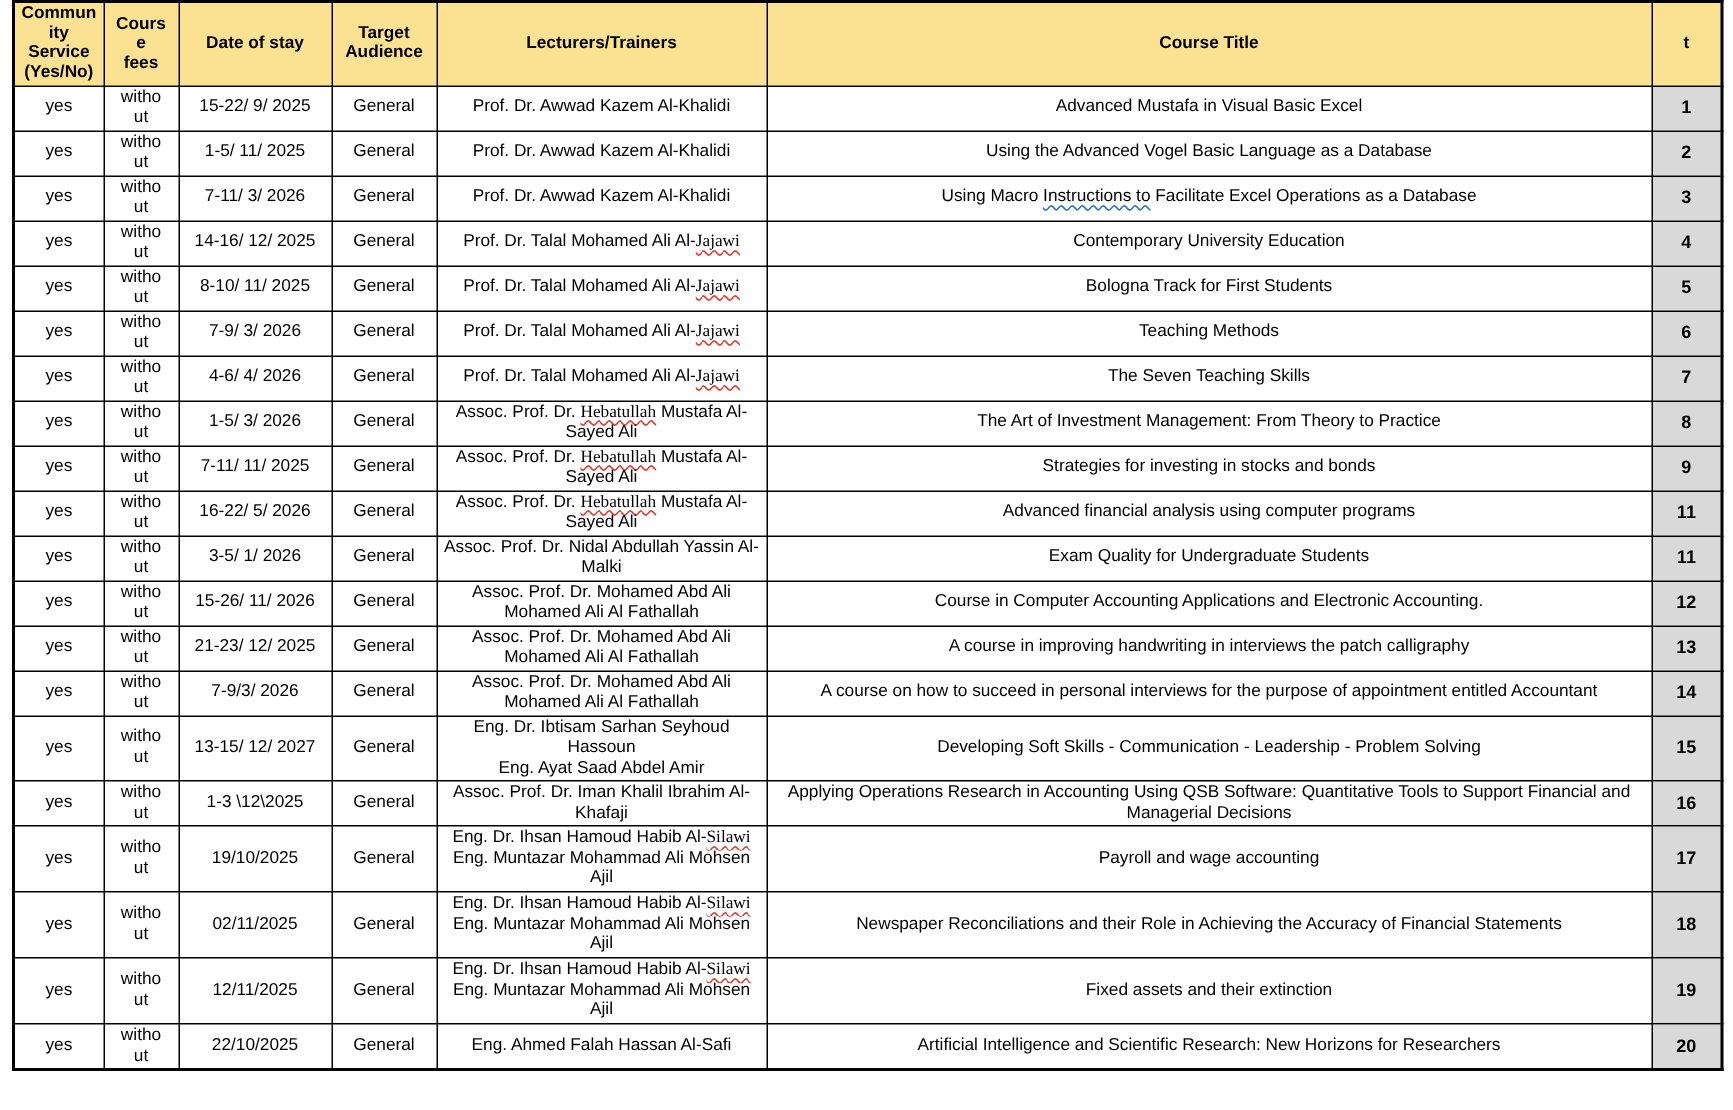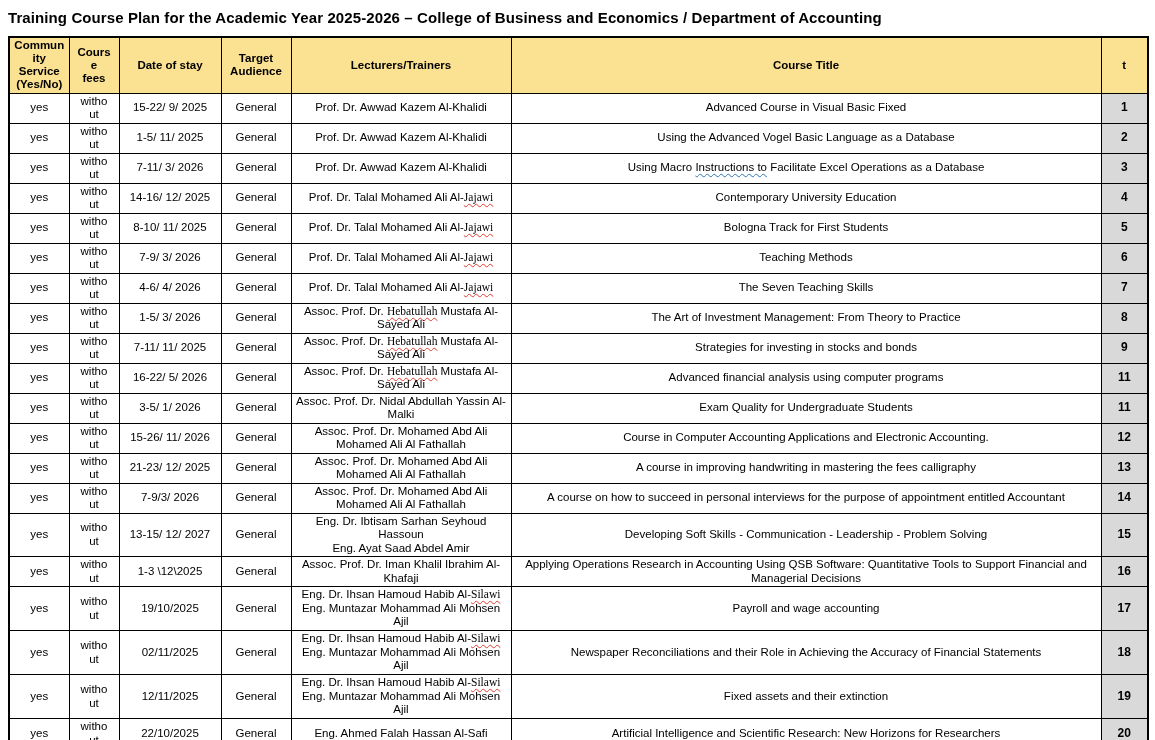--- a/index.html
+++ b/index.html
@@ -75,21 +75,20 @@
     text-decoration-color: #2E74B5;
     text-decoration-thickness: 1px;
     text-underline-offset: 2px;
   }
 </style>
 </head>
 <body>
 
 <div class="page">
 
-  <div class="doc-title">Training Course Plan for the Academic Year 2025-2026 – College of Business and Economics / Department of Accounting</div>
 
   <table class="plan">
     <colgroup>
       <col class="c1">
         <col class="c2">
         <col class="c3">
         <col class="c4">
       <col class="c5">
         <col class="c6">
         <col class="c7">
@@ -112,21 +111,21 @@
       </tr>
     </thead>
     <tbody id="rows-body">
         <tr>
       <td class="c1">yes</td>
       <td class="c2">witho
 ut</td>
       <td class="c3">15-22/ 9/ 2025</td>
       <td class="c4">General</td>
       <td class="c5">Prof. Dr. Awwad Kazem Al-Khalidi</td>
-      <td class="c6">Advanced Course in Visual Basic Fixed</td>
+      <td class="c6">Advanced Mustafa in Visual Basic Excel</td>
       <td class="c7">1</td>
     </tr>
         <tr>
       <td class="c1">yes</td>
       <td class="c2">witho
 ut</td>
       <td class="c3">1-5/ 11/ 2025</td>
       <td class="c4">General</td>
       <td class="c5">Prof. Dr. Awwad Kazem Al-Khalidi</td>
       <td class="c6">Using the Advanced Vogel Basic Language as a Database</td>
@@ -238,21 +237,21 @@
       <td class="c7">12</td>
     </tr>
         <tr>
       <td class="c1">yes</td>
       <td class="c2">witho
 ut</td>
       <td class="c3">21-23/ 12/ 2025</td>
       <td class="c4">General</td>
       <td class="c5">Assoc. Prof. Dr. Mohamed Abd Ali
 Mohamed Ali Al Fathallah</td>
-      <td class="c6">A course in improving handwriting in mastering the fees calligraphy</td>
+      <td class="c6">A course in improving handwriting in interviews the patch calligraphy</td>
       <td class="c7">13</td>
     </tr>
         <tr>
       <td class="c1">yes</td>
       <td class="c2">witho
 ut</td>
       <td class="c3">7-9/3/ 2026</td>
       <td class="c4">General</td>
       <td class="c5">Assoc. Prof. Dr. Mohamed Abd Ali
 Mohamed Ali Al Fathallah</td>

